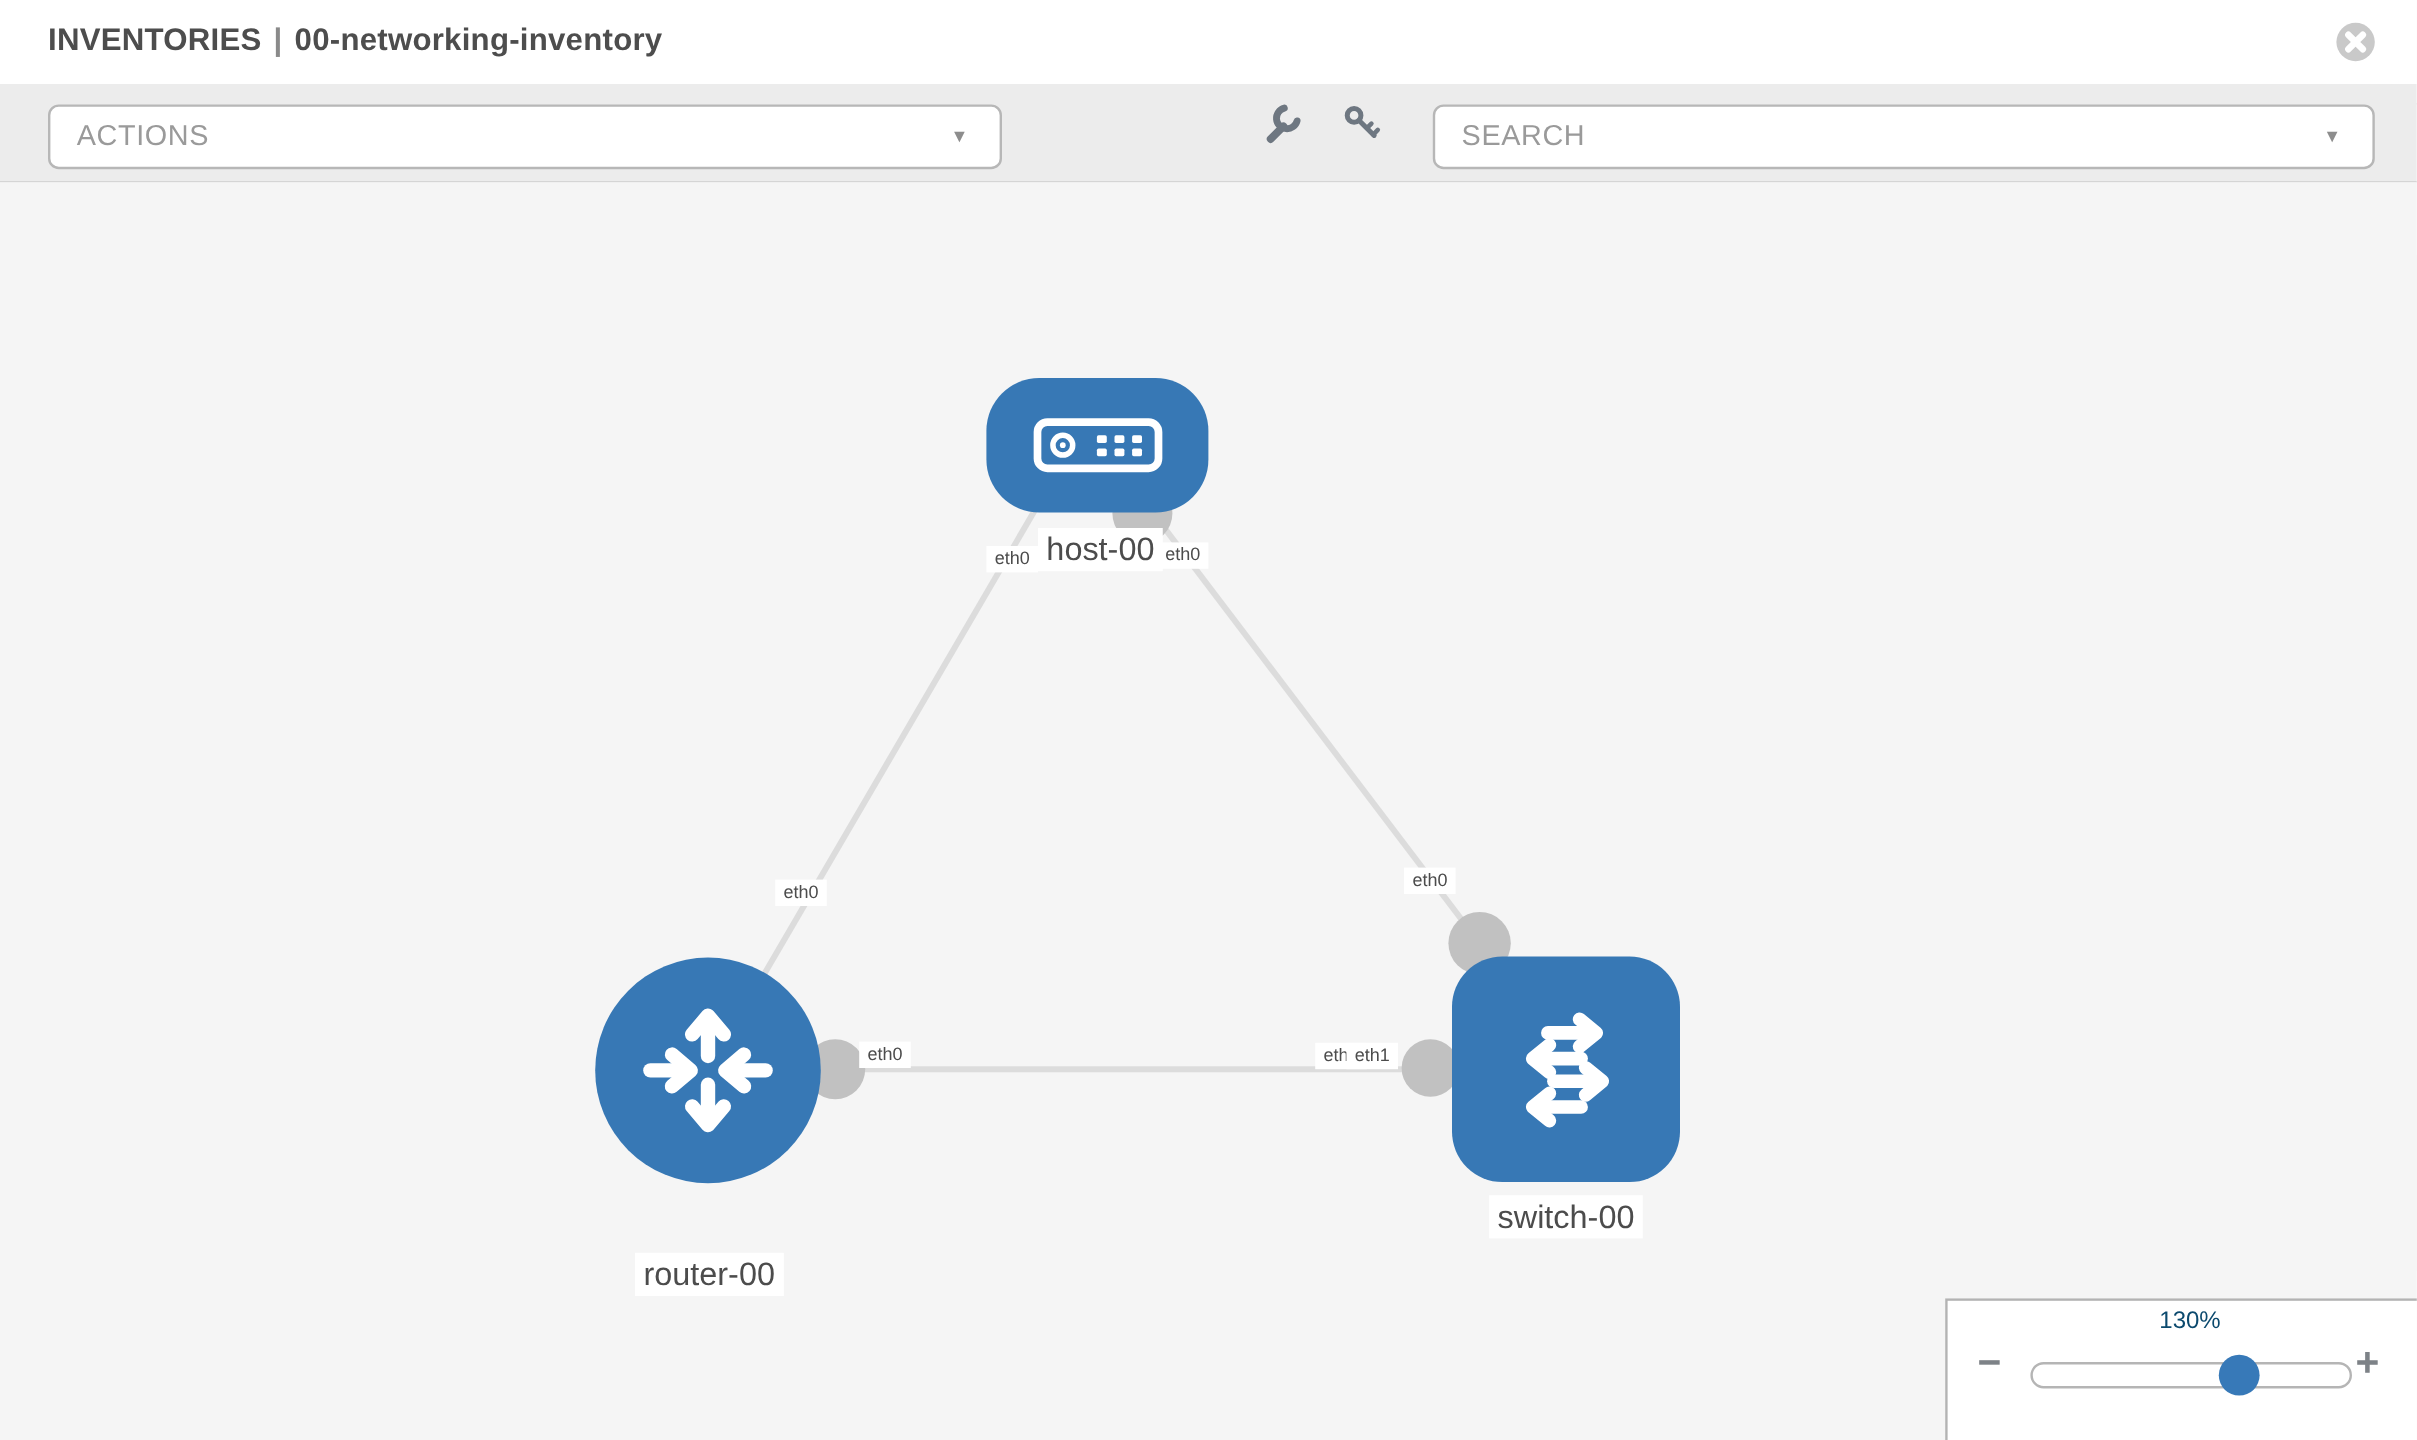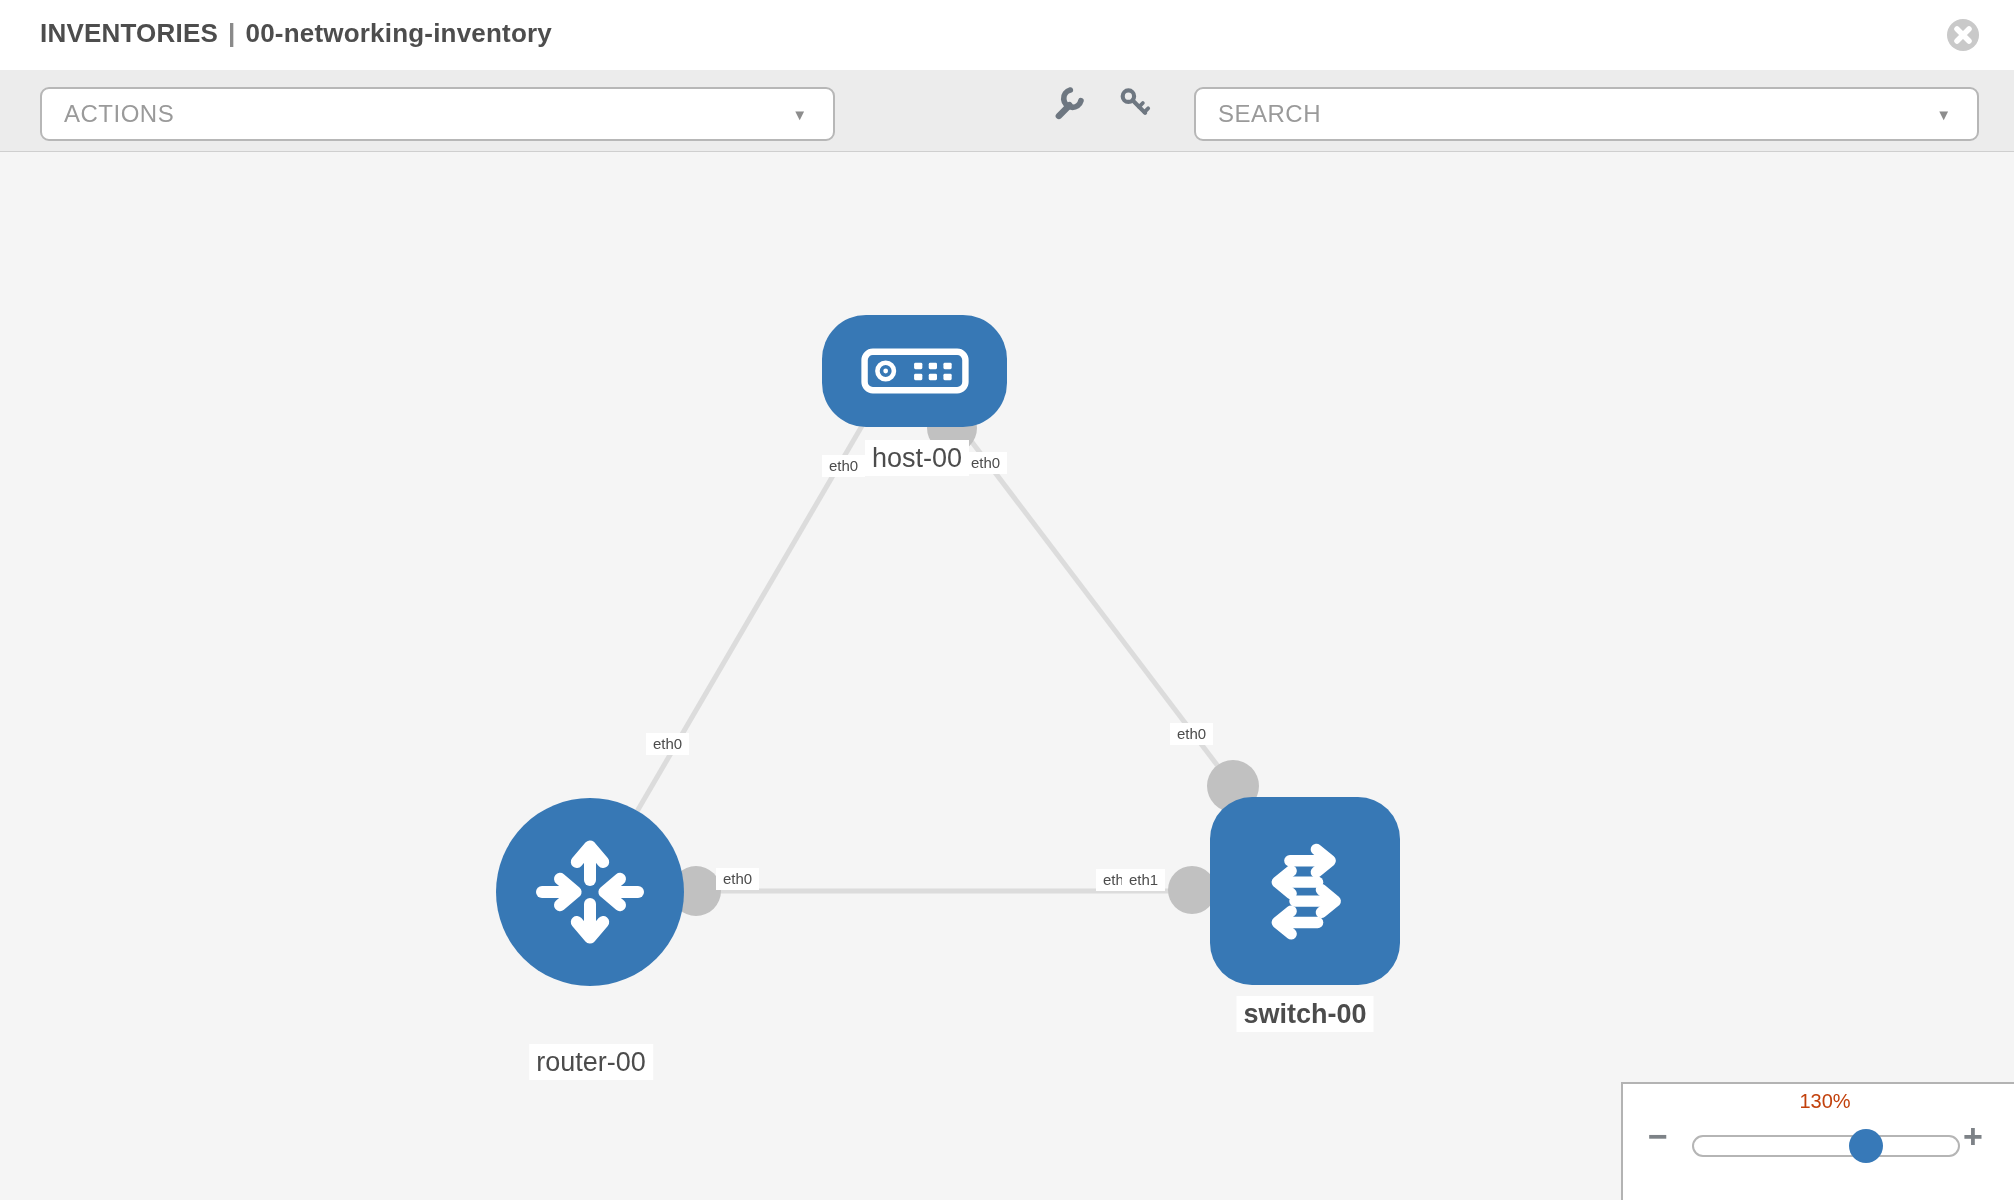--- a/index.html
+++ b/index.html
@@ -59,21 +59,21 @@
   }
   .chip.node-name{font-size:27px;transform:translateX(-50%);}
   .chip.iface{font-size:15px;}
   
   .zoom-panel{
     position:absolute;left:1621px;top:1082px;width:420px;height:140px;
     background:#ffffff;border:2px solid #b3b3b3;box-sizing:border-box;z-index:5;
   }
   .zoom-value{
     position:absolute;left:202px;top:6px;transform:translateX(-50%);
-    font-size:20px;color:#c2410c;
+    font-size:20px;color:#0c4a6e;
   }
   .zoom-minus,.zoom-plus{
     position:absolute;font-size:34px;font-weight:700;color:#7d8287;
     line-height:28px;cursor:pointer;user-select:none;
   }
   .zoom-minus{left:25px;top:38px;}
   .zoom-plus{left:340px;top:38px;}
   .zoom-track{
     position:absolute;left:69px;top:51px;width:268px;height:22px;
     background:#ffffff;border:2px solid #b5b5b5;border-radius:13px;
@@ -188,21 +188,21 @@
         <path d="M42,58 H70"></path>
           <path d="M63,49 L74,58 L63,67"></path>
         <path d="M60,75 H32"></path>
           <path d="M39,66 L28,75 L39,84"></path>
       </g>
     </svg>
   </div>
 
   <div class="chip node-name" style="left:917px;top:288px;">host-00</div>
   <div class="chip node-name" style="left:591px;top:892px;">router-00</div>
-  <div class="chip node-name" style="left:1305px;top:844px;font-weight:bold;">switch-00</div>
+  <div class="chip node-name" style="left:1305px;top:844px;">switch-00</div>
 
   <div class="chip iface" style="left:822px;top:303px;">eth0</div>
   <div class="chip iface" style="left:964px;top:300px;">eth0</div>
   <div class="chip iface" style="left:646px;top:581px;">eth0</div>
   <div class="chip iface" style="left:1170px;top:571px;">eth0</div>
   <div class="chip iface" style="left:716px;top:716px;">eth0</div>
   <div class="chip iface" style="left:1096px;top:717px;z-index:4;">eth0</div>
   <div class="chip iface" style="left:1122px;top:717px;z-index:5;text-align:center;">eth1</div>
 </div>
 

